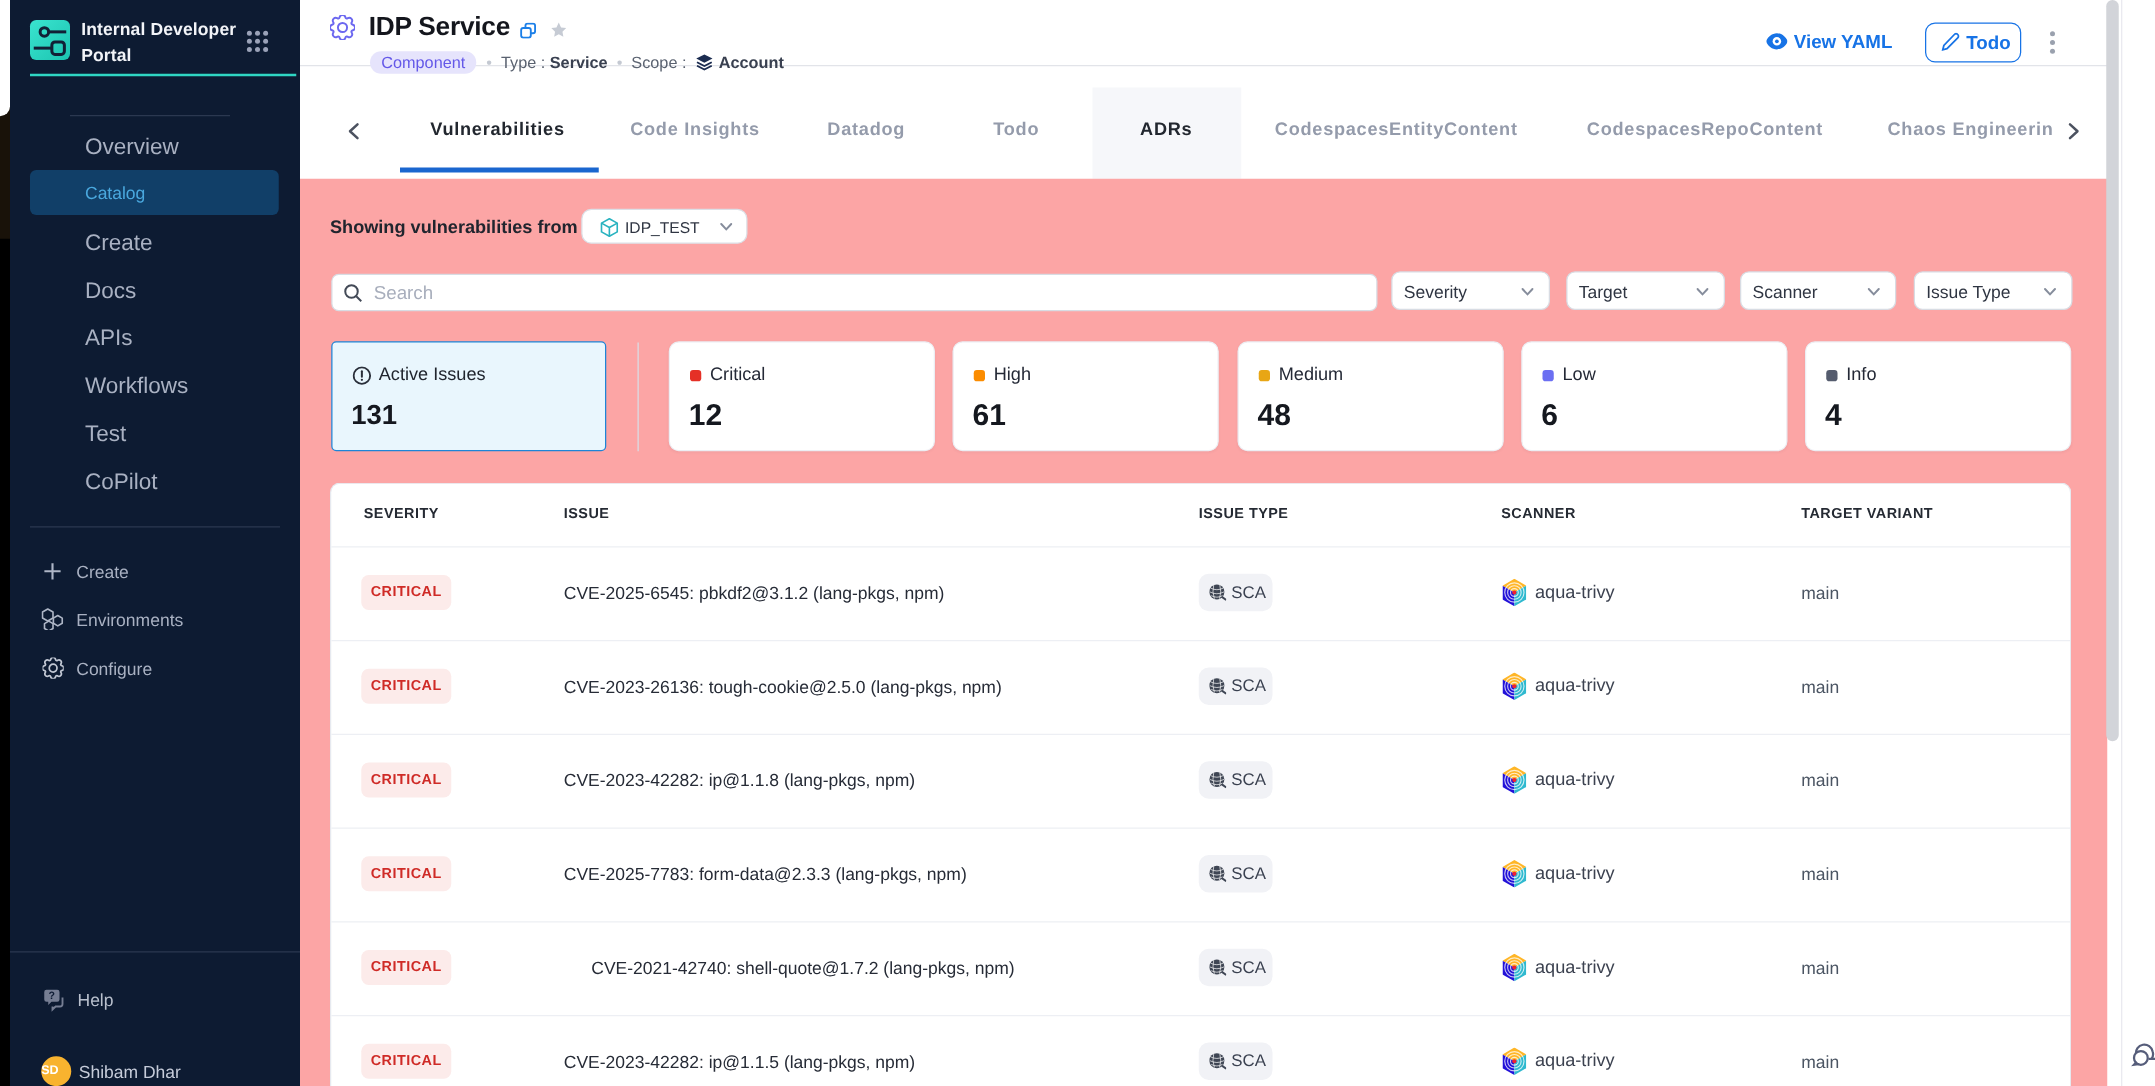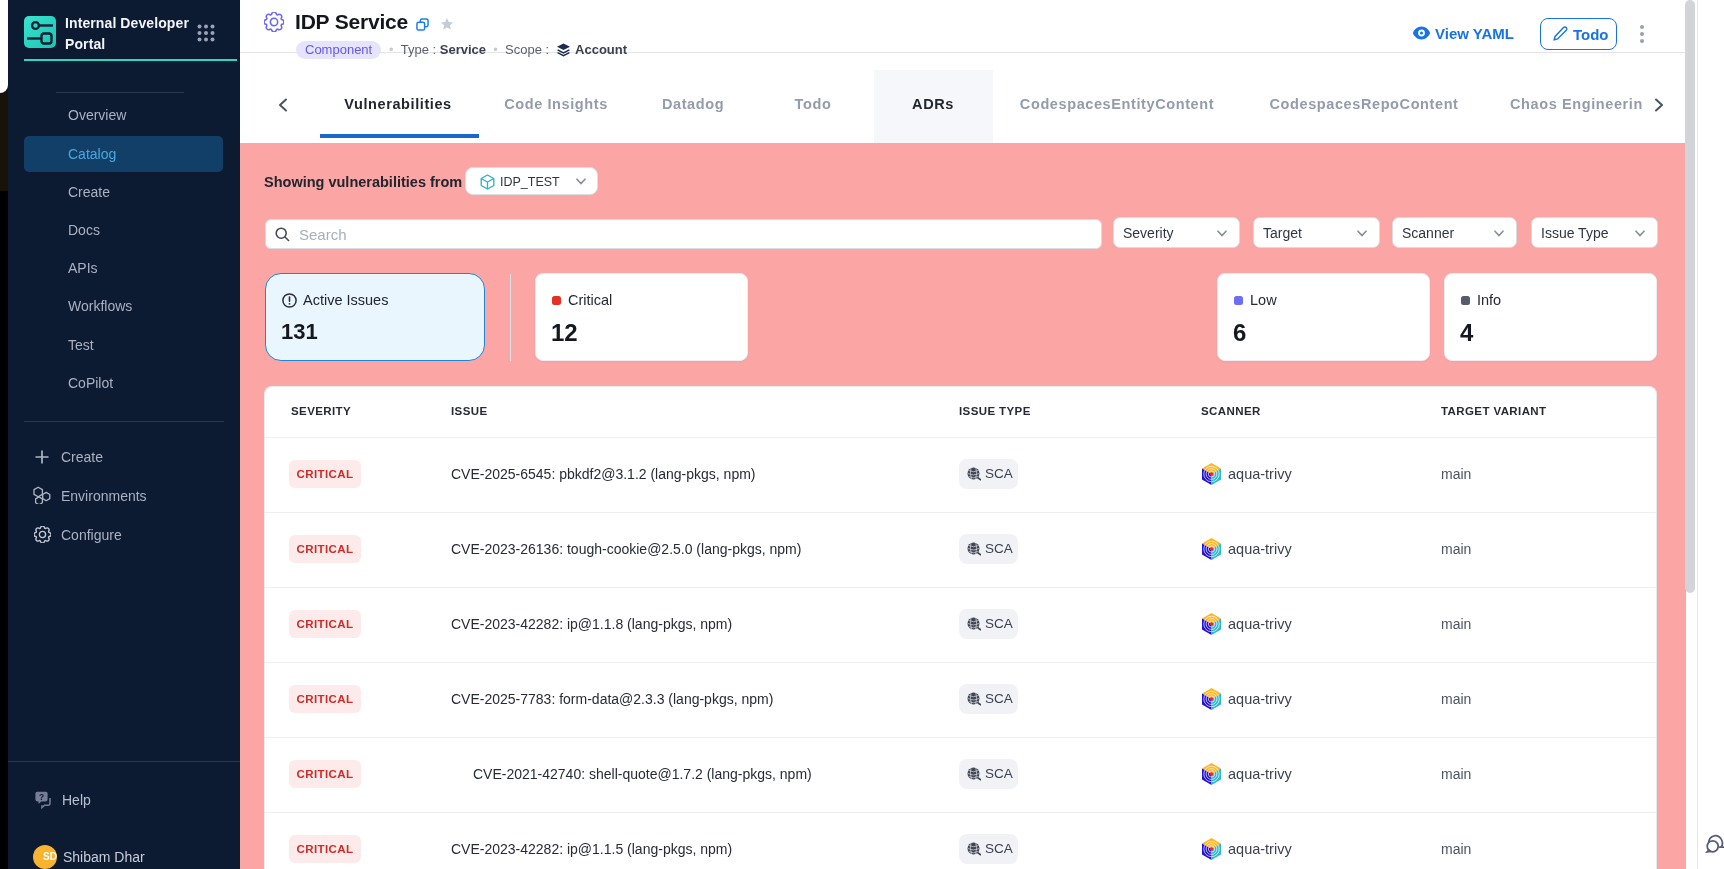--- a/index.html
+++ b/index.html
@@ -13,27 +13,27 @@
   #lstrip .white { position:absolute; left:0; top:0; width:8px; height:93px; background:#fff; border-bottom-right-radius:8px; }
 
   
   #sidebar { left:8px; top:0; width:232px; height:869px; background:#0d1b32; color:#a9b1c2; }
   
   .logo { position:absolute; left:16px; top:16px; width:32px; height:32px; border-radius:5px;
           background:linear-gradient(135deg,#3ae4cf 0%,#1cc4b1 100%); }
   .apptitle { position:absolute; left:57px; top:13px; width:136px; color:#f2f4f8; font-size:14px; font-weight:700; line-height:21px; letter-spacing:.1px;}
   .tealrule { position:absolute; left:16px; top:59px; width:213px; height:2px; background:#2fd6c3; }
   .sdiv { position:absolute; height:1px; background:#2b3850; }
-  .navitem { position:absolute; left:60px; font-size:14px; color:#a9b1c2; }
+  .navitem { position:absolute; left:60px; font-size:18px; color:#a9b1c2; }
   .catalogsel { position:absolute; left:16px; top:136px; width:199px; height:36px; border-radius:5px; background:#113f68; }
   .catalogtxt { position:absolute; left:60px; top:146px; font-size:14px; color:#4aa8de; }
   .botitem { position:absolute; left:53px; font-size:14px; color:#a9b1c2; }
   .helptxt { position:absolute; left:54px; top:792px; font-size:14px; color:#b9c0cd; }
   .avatar { position:absolute; left:25px; top:845px; width:24px; height:24px; border-radius:50%; background:#f8b32f;
-            color:#fff; font-size:10px; font-weight:700; text-align:right; line-height:24px; }
+            color:#fff; font-size:10px; font-weight:700; text-align:left; line-height:24px; }
   .uname { position:absolute; left:55px; top:849px; font-size:14px; color:#c6ccda; }
 
   
   #header { left:240px; top:0; width:1446px; height:53px; background:#fff; border-bottom:1px solid #e2e4e9; }
   #tabbar { left:240px; top:70px; width:1446px; height:73px; background:#fff; }
   #content { left:240px; top:143px; width:1446px; height:726px; background:#fca5a5; }
 
   .h1title { position:absolute; left:55px; top:10px; font-size:21px; font-weight:700; color:#14161d; letter-spacing:-0.2px; }
   .badge-comp { position:absolute; left:56px; top:41px; height:18px; padding:0 9px; background:#e6e4fc; border-radius:9px;
                 color:#6458e8; font-size:13px; line-height:18px; }
@@ -56,21 +56,21 @@
 
   .searchbox { position:absolute; left:25px; top:76px; width:837px; height:30px; background:#fff; border:1px solid #d8dce3; border-radius:6px; }
   .searchph { position:absolute; left:33px; top:6px; font-size:15px; color:#a8aebc; }
   .filter { position:absolute; top:74px; height:31px; background:#fff; border:1px solid #d8dce3; border-radius:7px; }
   .filtertxt { position:absolute; left:9px; top:7px; font-size:14px; color:#2f3542; }
 
   .card { position:absolute; top:130px; width:213px; height:88px; background:#fff; border:1px solid #eceef3; border-radius:8px; box-shadow:0 1px 2px rgba(20,30,60,.04); }
   .card .dot { position:absolute; left:16px; top:22px; width:9px; height:9px; border-radius:2.5px; }
   .card .lbl { position:absolute; left:32px; top:18px; font-size:14.5px; color:#242936; }
   .card .num { position:absolute; left:15px; top:45px; font-size:24px; font-weight:700; color:#15181f; }
-  .activecard { position:absolute; left:25px; top:130px; width:220px; height:88px; background:#e9f6fd; border:1.6px solid #1e85d7; border-radius:16px; }
+  .activecard { position:absolute; left:25px; top:130px; width:220px; height:88px; background:#e9f6fd; border:1.6px solid #1e85d7; border-radius:4px; }
   .vdiv { position:absolute; left:270px; top:131px; width:1px; height:87px; background:#d9dde6; }
 
   
   #tablecard { position:absolute; left:24px; top:243px; width:1393px; height:483px; background:#fff; border:1px solid #e6e9ef; border-radius:8px 8px 0 0; border-bottom:none; overflow:hidden; }
   .th { position:absolute; top:18px; font-size:11.5px; font-weight:700; color:#252a33; letter-spacing:.4px; }
   .rowline { position:absolute; left:0; width:1393px; height:1px; background:#edeff4; }
   .critbadge { position:absolute; left:24px; width:72px; height:28px; background:#fcebea; border-radius:6px;
                color:#cf2b27; font-size:11.5px; font-weight:700; text-align:center; line-height:28px; letter-spacing:.4px; }
   .issuetxt { position:absolute; left:186px; font-size:14px; color:#262b36; }
   .scachip { position:absolute; left:694px; width:59px; height:30px; background:#f1f2f6; border-radius:8px; }
@@ -287,20 +287,30 @@
       </svg>
       <div style="position:absolute; left:37px; top:18px; font-size:14.5px; color:#20252e;">Active Issues</div>
       <div style="position:absolute; left:15px; top:45px; font-size:22px; font-weight:700; color:#15181f;">131</div>
     </div>
     <div class="vdiv"></div>
     <div class="card" style="left:295px;">
       <div class="dot" style="background:#e53026;"></div>
       <div class="lbl">Critical</div>
       <div class="num">12</div>
     </div>
+    <div class="card" style="left:522px;">
+      <div class="dot" style="background:#fb8c00;"></div>
+      <div class="lbl">High</div>
+      <div class="num">61</div>
+    </div>
+    <div class="card" style="left:750px;">
+      <div class="dot" style="background:#e8a615;"></div>
+      <div class="lbl">Medium</div>
+      <div class="num">48</div>
+    </div>
     <div class="card" style="left:977px;">
       <div class="dot" style="background:#6b6ff2;"></div>
       <div class="lbl">Low</div>
       <div class="num">6</div>
     </div>
     <div class="card" style="left:1204px;">
       <div class="dot" style="background:#555c6e;"></div>
       <div class="lbl">Info</div>
       <div class="num">4</div>
     </div>

